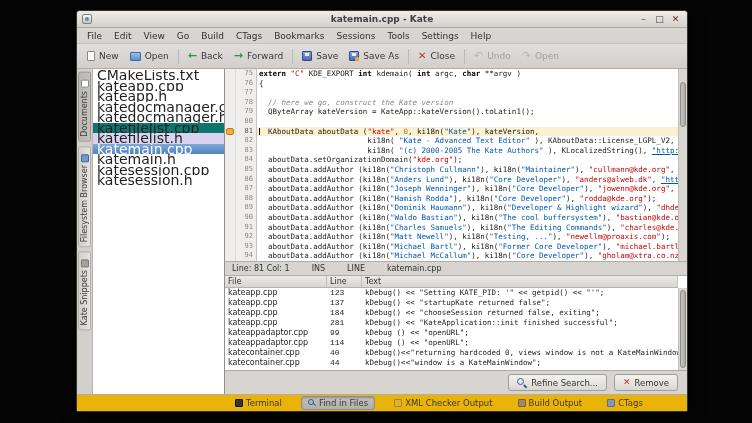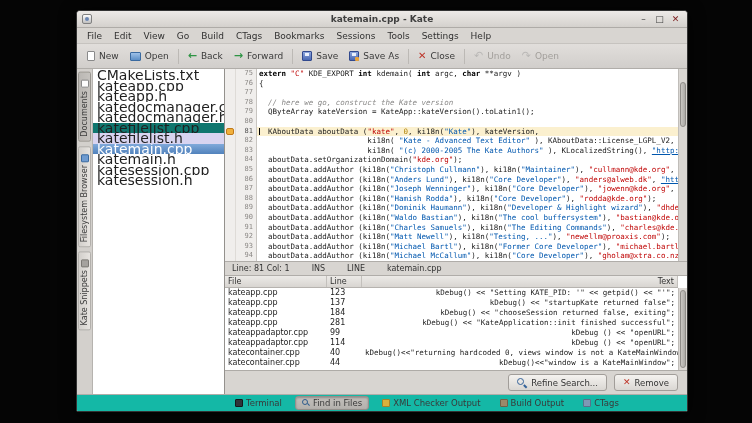--- a/index.html
+++ b/index.html
@@ -89,37 +89,37 @@
 
   .statusline { flex:0 0 14px; background:#d8d5d1; border-bottom:1px solid #b0ada9; display:flex; align-items:center;
     font-size:8px; color:#333; padding:0 7px; gap:22px; white-space:nowrap; }
 
   .findpanel { flex:0 0 118px; display:flex; flex-direction:column; background:#fff; }
   .findtable { flex:1; min-height:0; overflow:hidden; position:relative; padding-right:9px; }
   .findrow { display:flex; height:10px; line-height:10px; font-size:8px; color:#222; }
   .findrow.header { background:linear-gradient(#eceae7,#d8d5d1); border-bottom:1px solid #b6b3af; height:12px; line-height:12px; color:#333; }
   .fcol { white-space:nowrap; overflow:hidden; padding:0 3px; }
   .fcol.c0 { flex:0 0 102px; }
-  .fcol.c1 { flex:0 0 35px; }
-  .fcol.c2 { flex:1; min-width:0; font-family:"DejaVu Sans Mono","Liberation Mono",monospace; font-size:7.5px;text-align:right; }
+  .fcol.c1 { flex:0 0 35px;font-family:Liberation Mono, monospace; }
+  .fcol.c2 { flex:1; min-width:0; font-family:"DejaVu Sans Mono","Liberation Mono",monospace; font-size:7.5px; }
   .findrow.header .fcol { border-right:1px solid #c3c0bc; font-family:"DejaVu Sans","Liberation Sans",sans-serif; font-size:8px; }
   .fscroll { position:absolute; right:0; top:12px; bottom:0; width:9px; background:#dad7d3; border-left:1px solid #c0bdb9; }
   .fscroll .thumb { position:absolute; left:1px; right:1px; top:2px; bottom:2px;
     background:linear-gradient(90deg,#cac7c3,#acaaa6); border:1px solid #8f8c88; border-radius:3px; }
   .findbuttons { flex:0 0 24px; background:#d8d5d1; border-top:1px solid #aeaba7; display:flex; align-items:center;
     justify-content:flex-end; gap:7px; padding:0 9px; }
   .fbtn { display:flex; align-items:center; gap:4px; font-size:8.5px; color:#333;
     background:linear-gradient(#f4f2ef,#dad7d3); border:1px solid #a19d99; border-radius:3px; padding:0 8px; height:17px;
     font-family:"DejaVu Sans","Liberation Sans",sans-serif; }
   .ic-mag { width:10px; height:10px; position:relative; display:inline-block; }
   .ic-mag::before { content:""; position:absolute; left:0; top:0; width:5px; height:5px; border:1.5px solid #35639a; border-radius:50%; }
   .ic-mag::after { content:""; position:absolute; left:6.5px; top:6.5px; width:3.5px; height:1.5px; background:#35639a; transform:rotate(45deg); transform-origin:left center; }
   .ic-removex { color:#bd3327; font-weight:bold; font-size:9px; line-height:9px; }
 
-  .bottomtabs { flex:0 0 17px; background:#14b8a6; border-top:1px solid #b0ada9; display:flex; align-items:center; gap:7px; padding-left:152px; }
+  .bottomtabs { flex:0 0 17px; background:#eab308; border-top:1px solid #b0ada9; display:flex; align-items:center; gap:13px; padding-left:152px; }
   .btab { display:flex; align-items:center; gap:3px; font-size:8.5px; color:#393939; padding:0 6px; height:14px; border-radius:3px; }
   .btab.active { background:linear-gradient(#c2bfbb,#b4b1ad); border:1px solid #93908c; box-shadow:inset 0 1px 2px rgba(0,0,0,.25); }
   .bt-ic { width:8px; height:8px; display:inline-block; border-radius:1px; position:relative; flex:0 0 auto; }
   .bt-ic.terminal { background:#2f3539; border:1px solid #14181a; }
   .bt-ic.find { background:transparent; }
   .bt-ic.find::before { content:""; position:absolute; left:0; top:0; width:4px; height:4px; border:1px solid #2f5d8e; border-radius:50%; }
   .bt-ic.find::after { content:""; position:absolute; left:5px; top:5px; width:3px; height:1px; background:#2f5d8e; transform:rotate(45deg); }
   .bt-ic.xml { background:#d9b13c; border:1px solid #a5832a; }
   .bt-ic.build { background:#9a8a6a; border:1px solid #6f6248; }
   .bt-ic.ctags { background:#7f98b5; border:1px solid #5a708a; }

